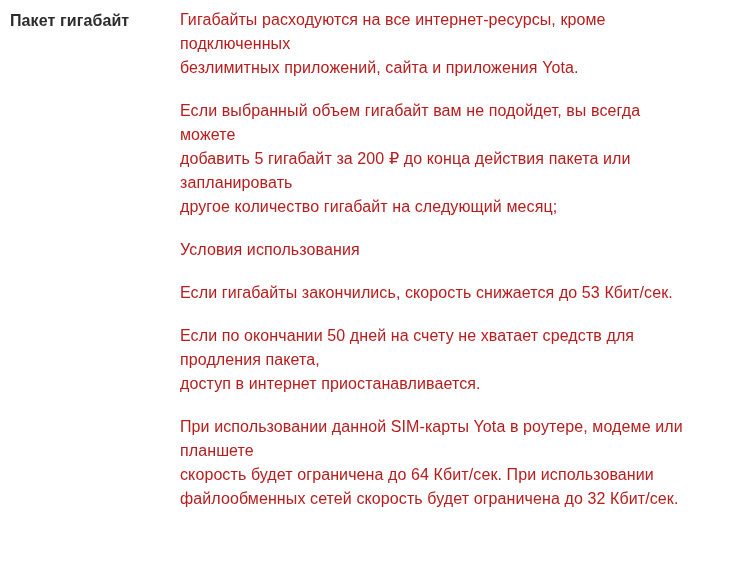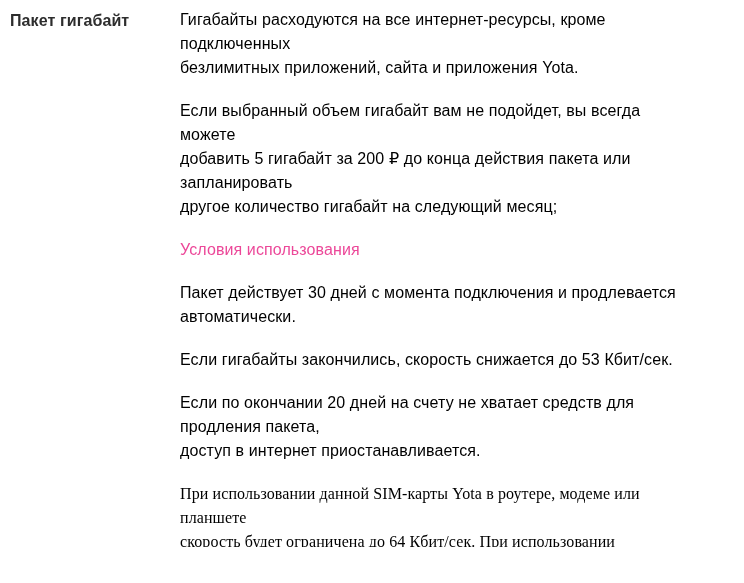--- a/index.html
+++ b/index.html
@@ -30,53 +30,51 @@
     color: #2d2d2d;
     letter-spacing: 0.1px;
   }
   .content-col {
     width: 516px;
     flex: 0 0 516px;
   }
   .para {
     font-size: 16px;
     line-height: 24px;
-    color: #000000;
+    color: #b91c1c;
     margin: 0 0 19px 0;
     white-space: pre-line;
     letter-spacing: 0.1px;
   }
   .para.muted {
-    color: #ec4899;
+    color: #b91c1c;
   }
-  .para:last-child { margin-bottom: 12px; font-family: Liberation Serif, serif; }
+  .para:last-child { margin-bottom: 12px; }
 </style>
 </head>
 <body>
 
 <div class="page">
   <div class="section">
 
     <div class="label-col">
       <div class="section-title">Пакет гигабайт</div>
     </div>
 
     <div class="content-col">
       <p class="para">Гигабайты расходуются на все интернет-ресурсы, кроме подключенных
 безлимитных приложений, сайта и приложения Yota.</p>
       <p class="para">Если выбранный объем гигабайт вам не подойдет, вы всегда можете
 добавить 5 гигабайт за 200 ₽ до конца действия пакета или запланировать
 другое количество гигабайт на следующий месяц;</p>
 
       <p class="para muted">Условия использования</p>
 
-      <p class="para">Пакет действует 30 дней с момента подключения и продлевается
-автоматически.</p>
       <p class="para">Если гигабайты закончились, скорость снижается до 53 Кбит/сек.</p>
-      <p class="para">Если по окончании 20 дней на счету не хватает средств для продления пакета,
+      <p class="para">Если по окончании 50 дней на счету не хватает средств для продления пакета,
 доступ в интернет приостанавливается.</p>
       <p class="para">При использовании данной SIM-карты Yota в роутере, модеме или планшете
 скорость будет ограничена до 64 Кбит/сек. При использовании
 файлообменных сетей скорость будет ограничена до 32 Кбит/сек.</p>
 
     </div>
 
   </div>
 </div>
 

